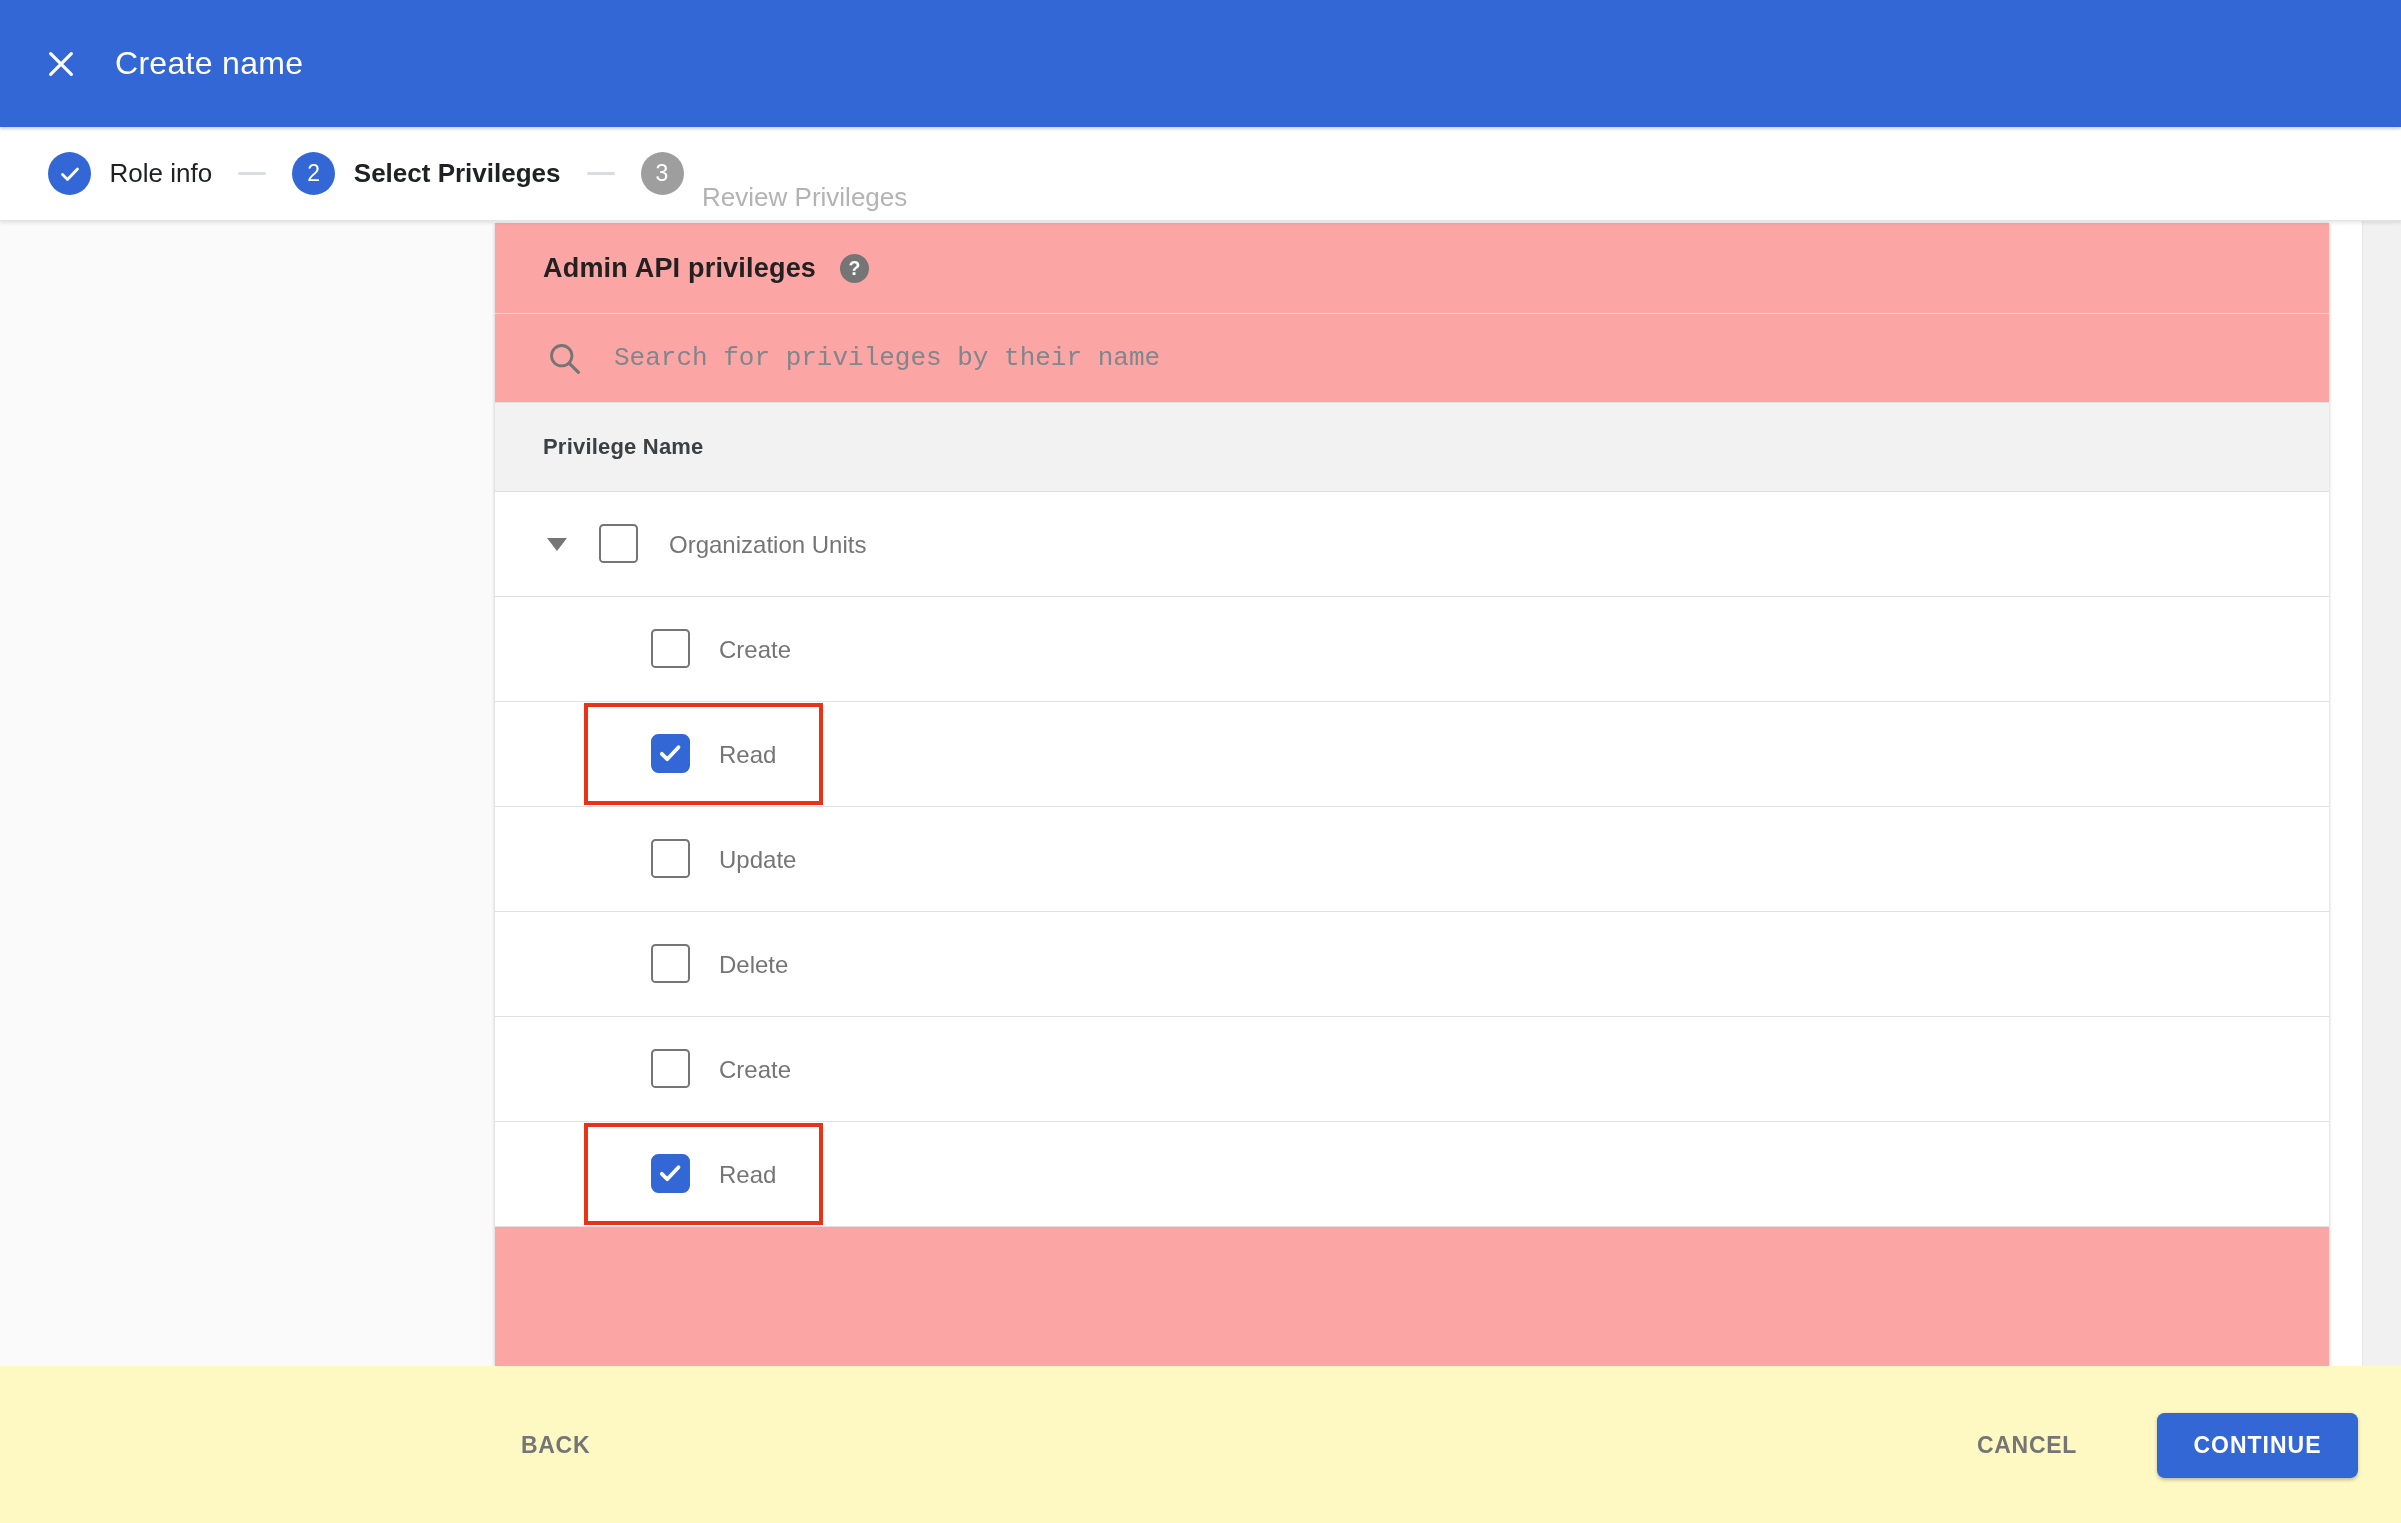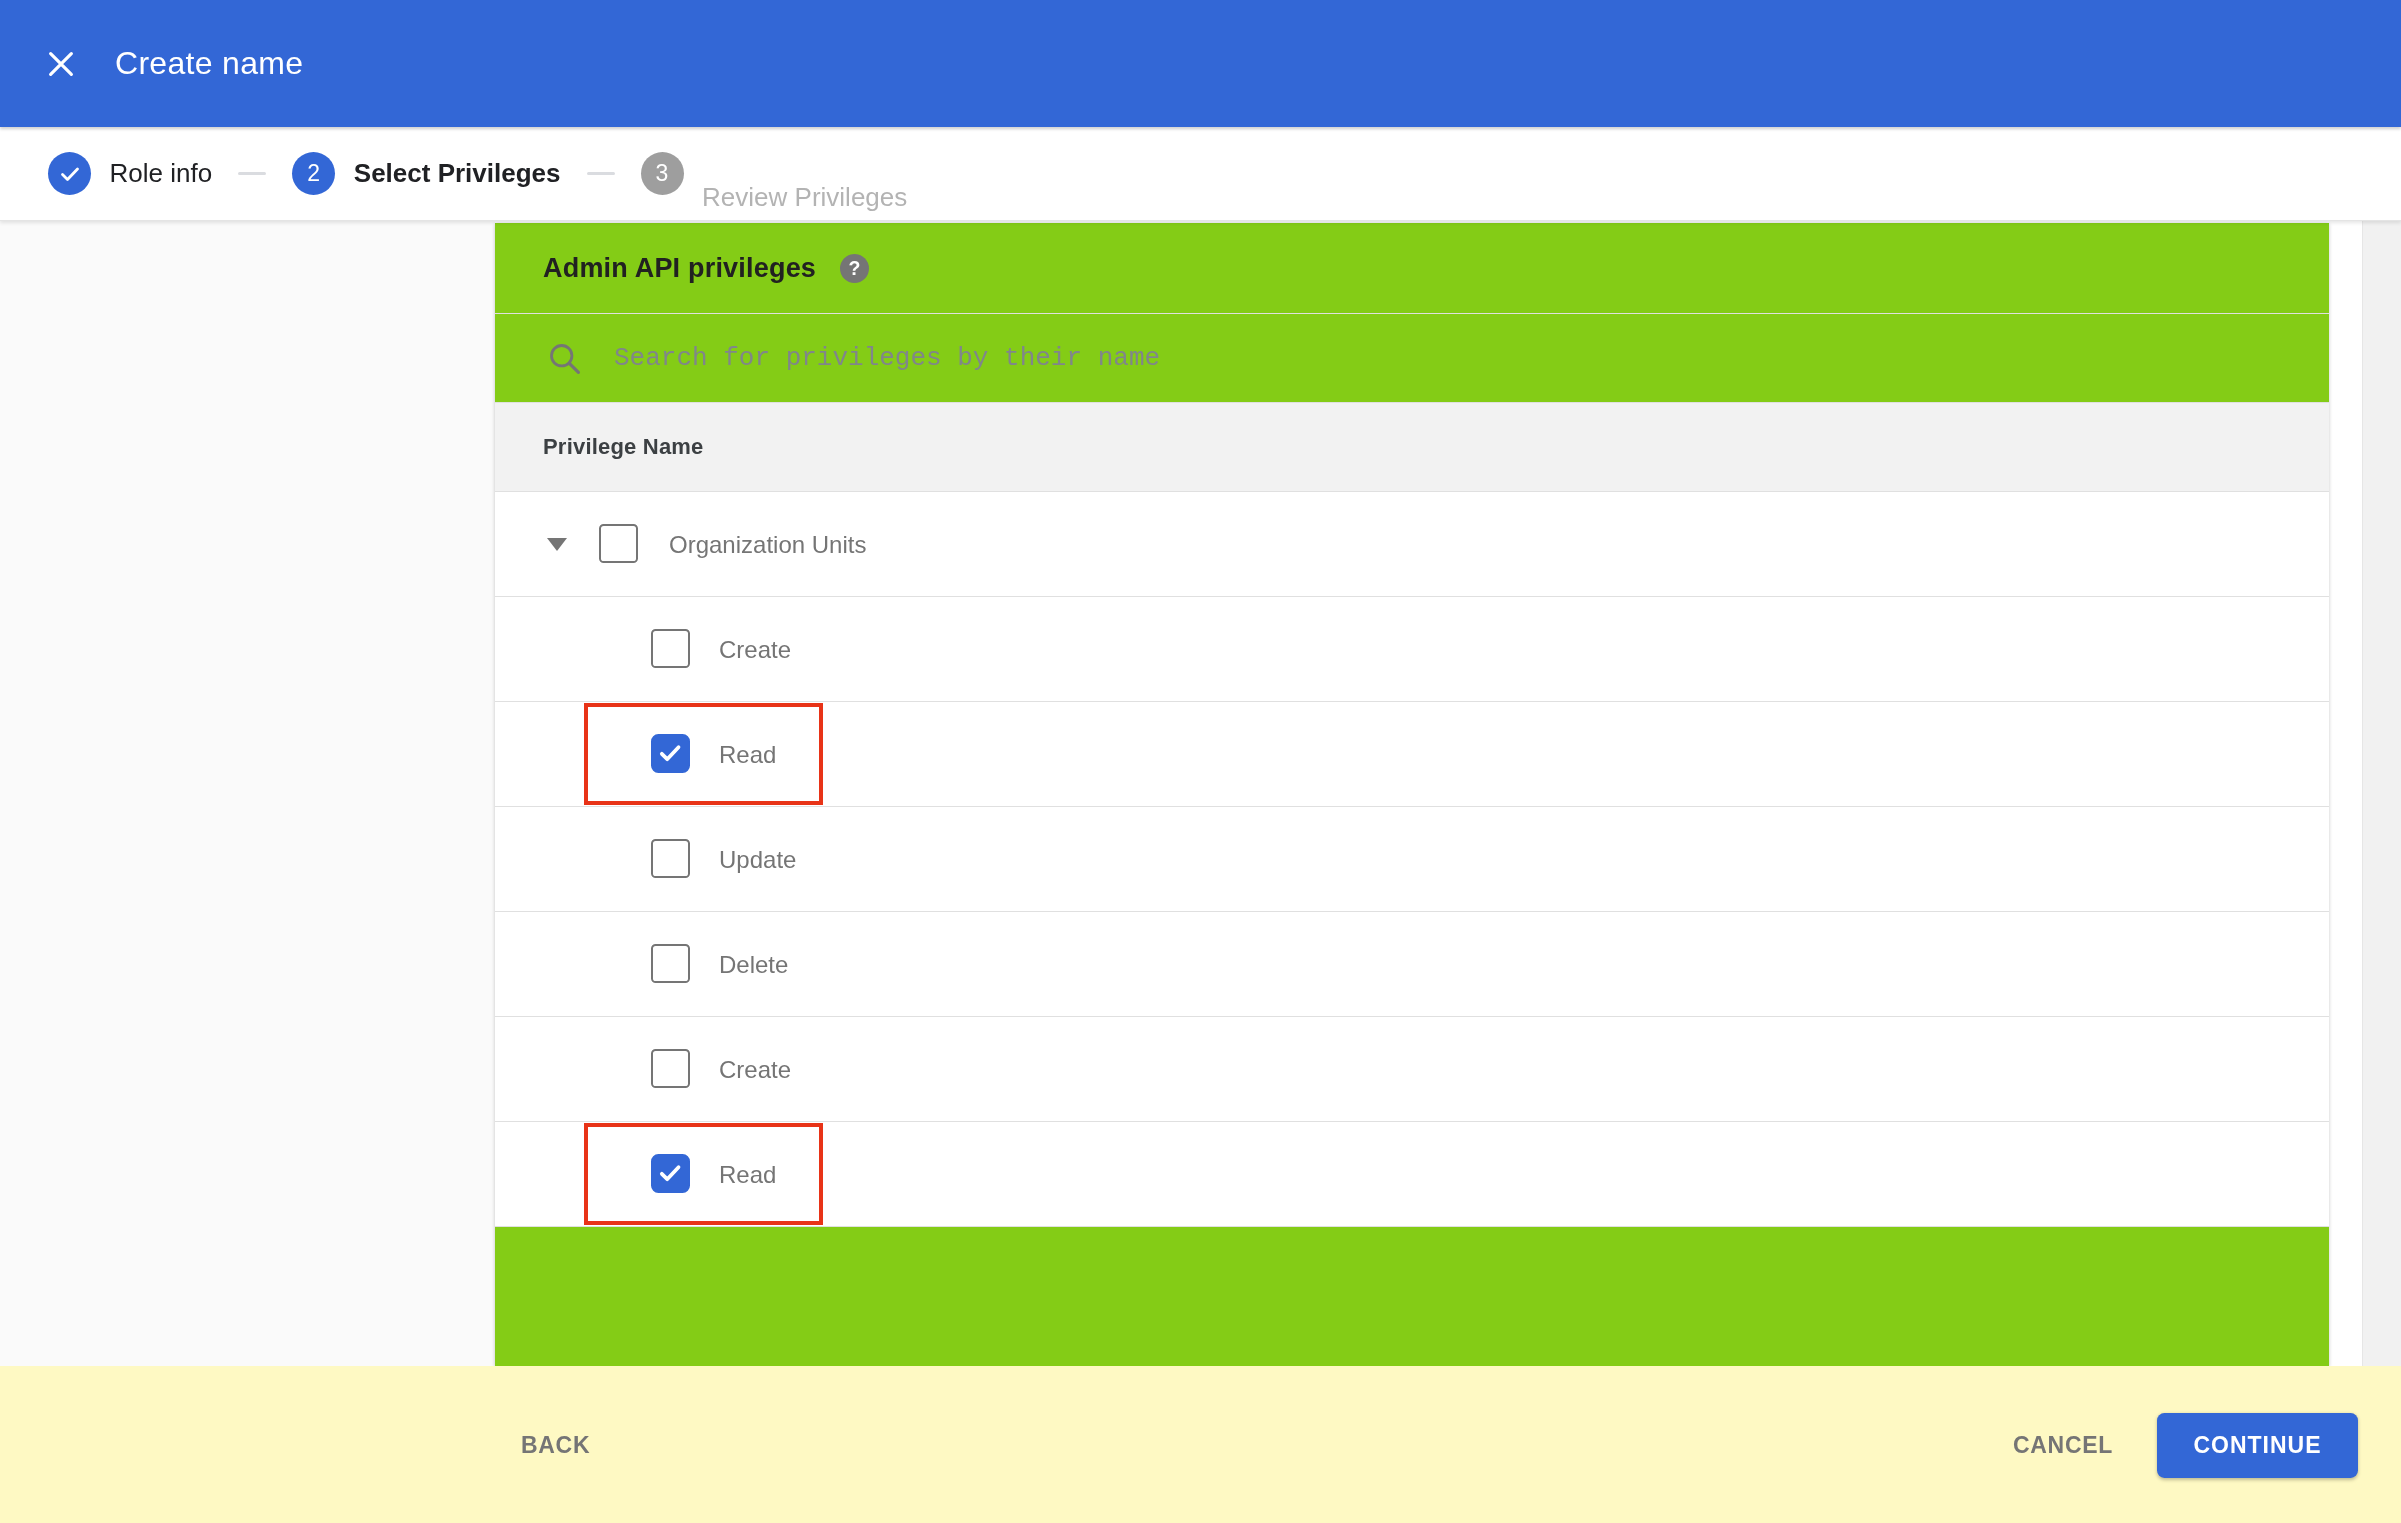--- a/index.html
+++ b/index.html
@@ -53,21 +53,21 @@
     position:absolute; left:0; top:221px; width:495px; height:1145px; background:#fafafa;
   }
   .scrollbar-track{
     position:absolute; right:0; top:221px; width:39px; height:1145px;
     background:#f1f1f1; border-left:0.9px solid #e6e6e6;
   }
 
   
   .card{
     position:absolute; left:495px; top:223px; width:1834px; height:1143px;
-    background:#84cc16; box-shadow:0 0.9px 3.7px rgba(0,0,0,0.22);
+    background:#fca5a5; box-shadow:0 0.9px 3.7px rgba(0,0,0,0.22);
     overflow:hidden;
   }
   .card-header{
     height:90px; display:flex; align-items:center; padding-left:48px;
   }
   .card-title{ font-size:27px; font-weight:bold; color:#212121; letter-spacing:0.2px; }
   .help-icon{
     width:29px; height:29px; border-radius:50%; background:#757575; color:#ffffff;
     font-size:19.5px; font-weight:bold; display:flex; align-items:center; justify-content:center;
     margin-left:24px; cursor:pointer;
@@ -119,21 +119,21 @@
     background:#fef9c3; z-index:25;
   }
   .text-btn{
     position:absolute; top:0; height:158px; display:flex; align-items:center;
     background:transparent; border:none; cursor:pointer;
     font-family:inherit; font-size:23px; font-weight:bold; color:#757575; letter-spacing:0.7px;
   }
   .back-btn{ left:521px; }
   .footer-right{
     position:absolute; right:43px; top:0; height:158px;
-    display:flex; align-items:center; gap:44px;
+    display:flex; align-items:center; gap:80px;
   }
   .cancel-btn{ position:static; height:auto; }
   .continue-btn{
     width:201px; height:65px; background:#3367d6; color:#ffffff; border:none;
     border-radius:7.4px; font-family:inherit; font-size:23px; font-weight:bold;
     letter-spacing:1px; cursor:pointer; box-shadow:0 1.9px 3.7px rgba(0,0,0,0.25);
   }
 </style>
 </head>
 <body>

